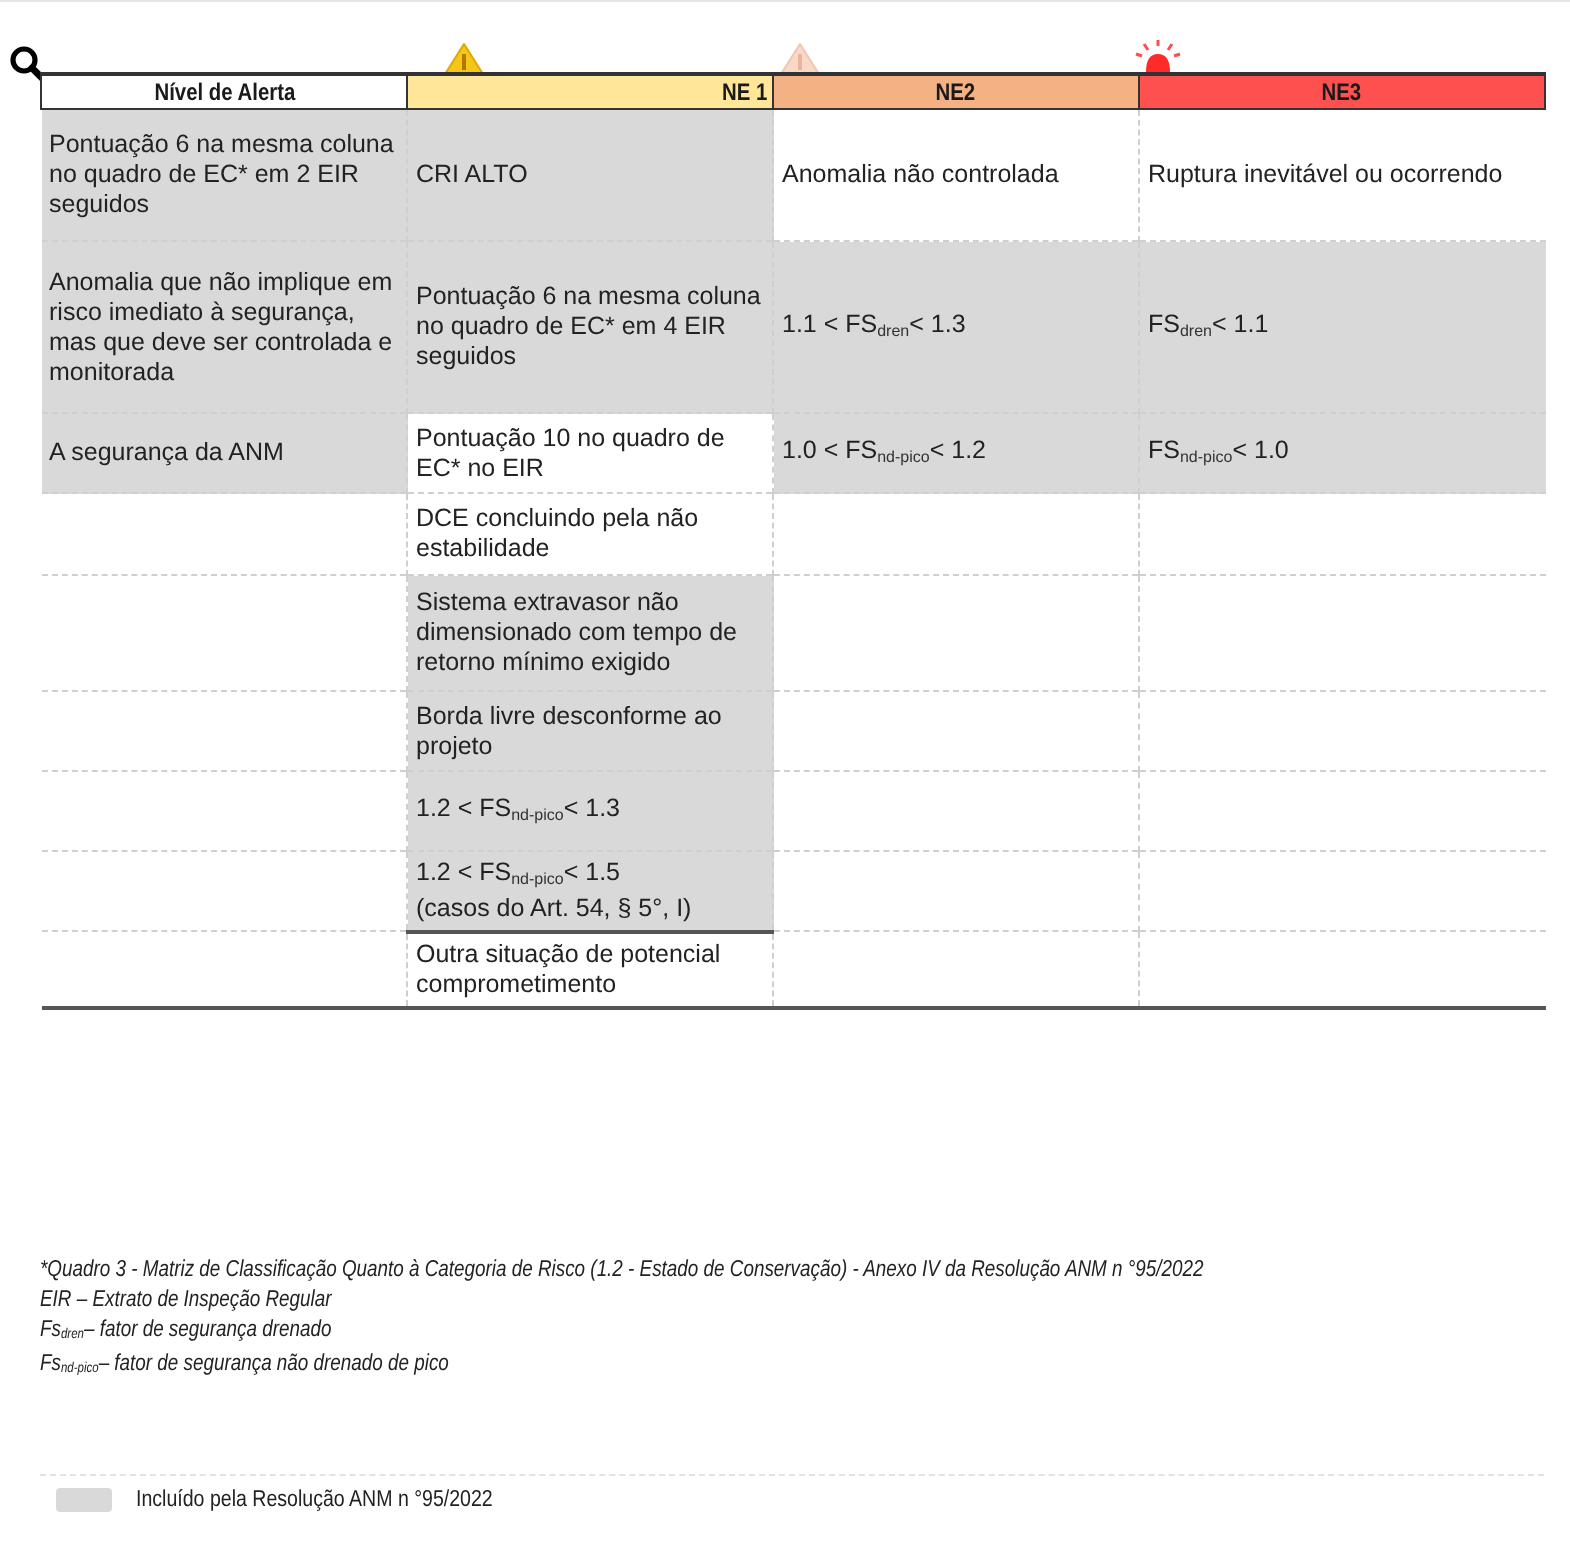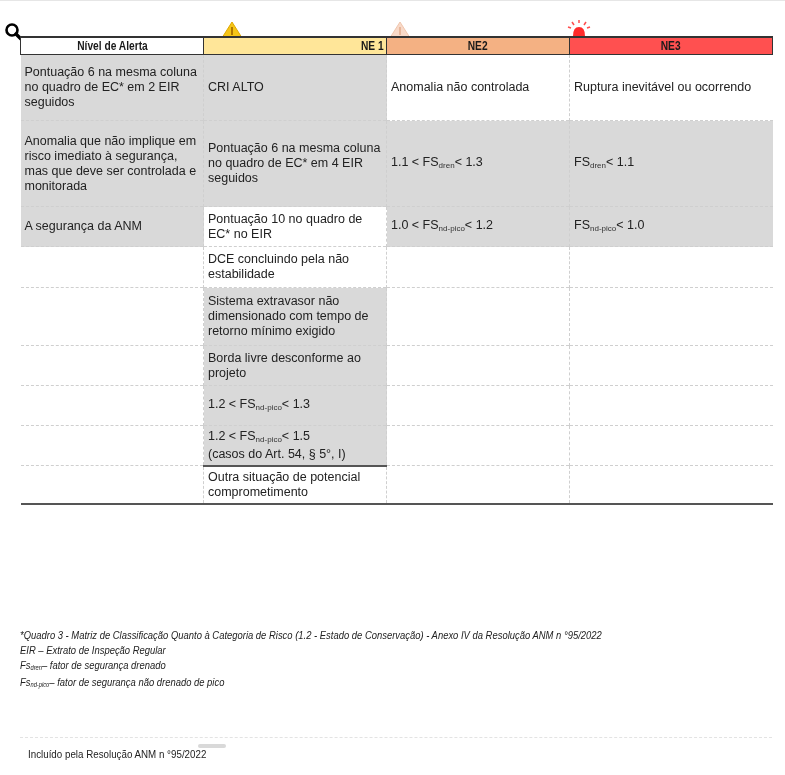--- a/index.html
+++ b/index.html
@@ -16,21 +16,21 @@
   table.matrix th span { display:inline-block; transform:scaleX(0.85); }
   table.matrix td { font-size:12.5px; text-align:left; vertical-align:middle; padding:2px 4px; line-height:15px; border-top:1px dashed #cfcfcf; border-left:1px dashed #cfcfcf; color:#222; }
   table.matrix td:first-child { border-left:none; }
   .gray { background:#d9d9d9; }
   .white { background:#ffffff; }
   sub.s { font-size:8px; vertical-align:-2px; color:#333; }
   tr.last td { border-bottom:2px solid #555; }
   .notes { position:absolute; left:20px; top:628px; width:760px; font-family:"Liberation Sans", sans-serif; font-size:11.5px; line-height:15px; color:#222;font-style:italic; }
   .notes div span.cond { display:inline-block; transform:scaleX(0.82); transform-origin:left; white-space:nowrap; }
   .notes sub { font-size:7px; vertical-align:-1px; }
-  .legend { position:absolute; left:28px; top:744px; height:16px; display:flex; align-items:flex-end; font-size:11.5px; color:#222;flex-direction:column; }
+  .legend { position:absolute; left:28px; top:744px; height:16px; display:flex; align-items:flex-start; font-size:11.5px; color:#222; }
   .legend .swatch { width:28px; height:12px; background:#d9d9d9; border-radius:2px; margin-right:12px; }
   .legend-line { position:absolute; left:20px; top:737px; width:752px; border-top:1px dashed #e3e3e3; }
 </style>
 </head>
 <body>
 
 <div class="topline"></div>
 
 <svg class="zoom-icon" viewBox="0 0 22 22">
   <circle cx="8" cy="8" r="5.5" fill="none" stroke="#000" stroke-width="2.6"></circle>

